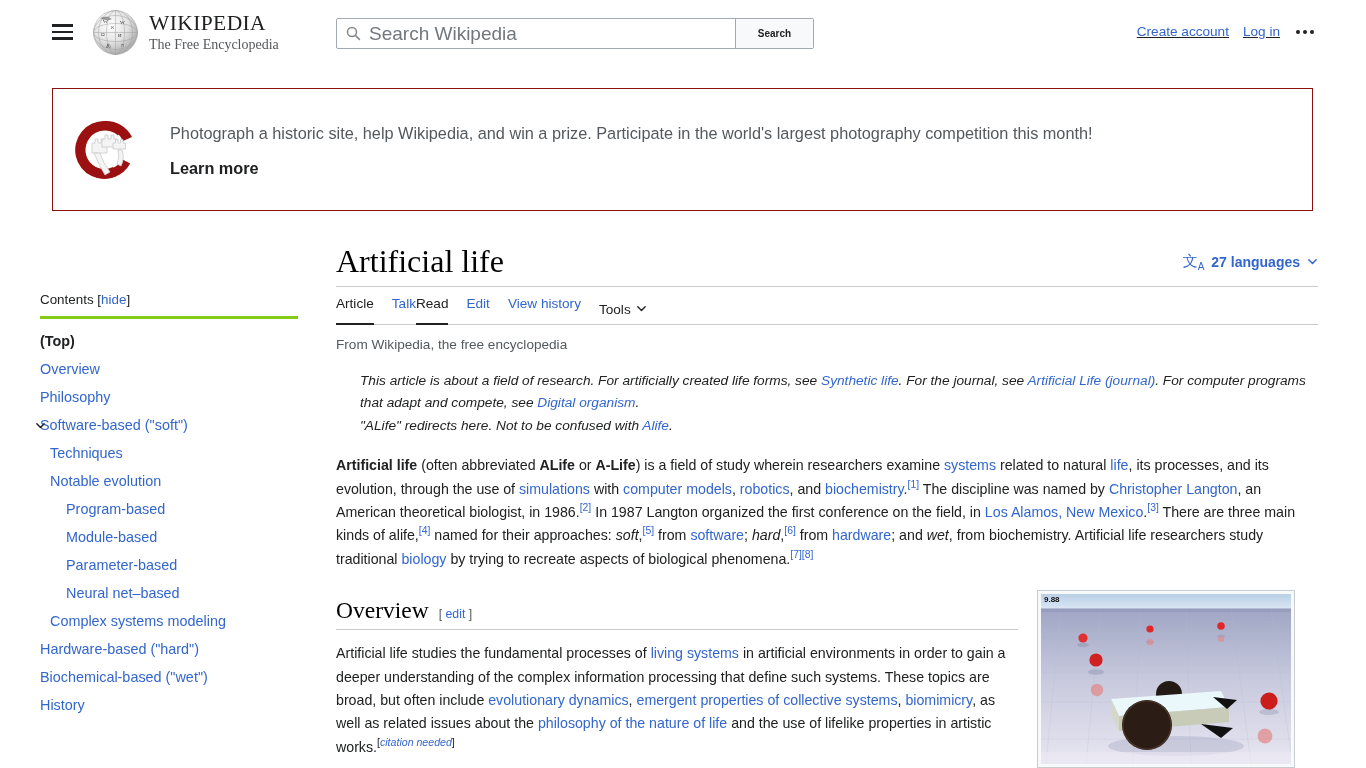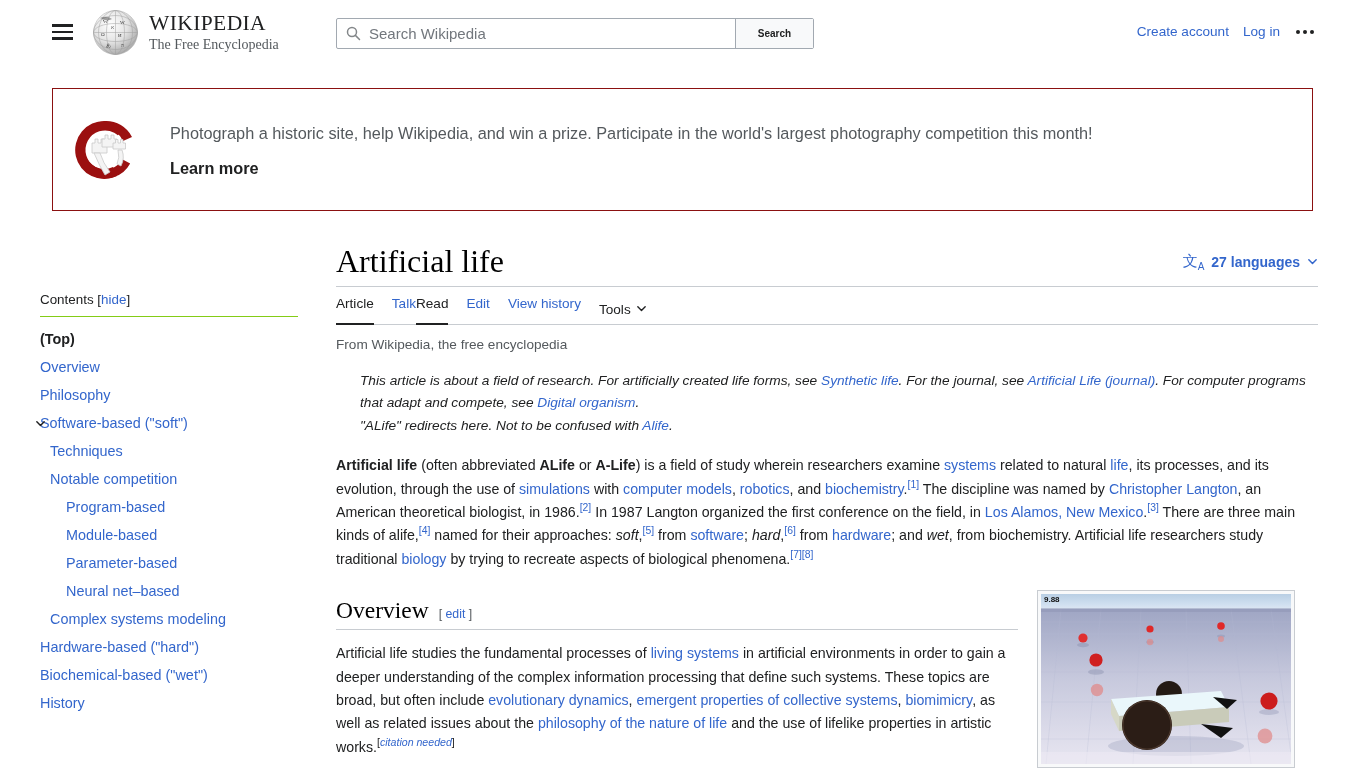--- a/index.html
+++ b/index.html
@@ -41,33 +41,34 @@
 
   .searchwrap {
     position: absolute; left: 336px; top: 18px;
     width: 478px; height: 31px;
     display: flex; border: 1px solid #a2a9b1; border-radius: 2px; background: #fff;
   }
   .searchbox { flex: 1; display: flex; align-items: center; padding: 0 8px 0 9px; position: relative; }
   .sicon { width: 15px; height: 15px; flex: 0 0 15px; margin-right: 8px; opacity: .72; }
   .sinput {
     border: 0; outline: 0; width: 100%; background: transparent;
-    font-family: "Liberation Sans", sans-serif; font-size: 15px; color: #202122;
+    font-family: "Liberation Sans", sans-serif; font-size: 19px; color: #202122;
   }
   .sinput::placeholder { color: #72777d; }
   .searchbtn {
     width: 78px; border-left: 1px solid #a2a9b1; background: #f8f9fa;
     font-size: 10px; font-weight: bold; color: #202122; cursor: pointer;
     display: flex; align-items: center; justify-content: center;
   }
 
   .userlinks {
     position: absolute; right: 50px; top: 24px;
     display: flex; gap: 14px;
     font-size: 13.6px;
+    text-decoration: underline;
   }
   .userlinks a { color: #3366cc; cursor: pointer; }
   .dots { display: flex; gap: 3px; align-items: center; padding: 4px 2px; cursor: pointer; }
   .dots i { width: 4px; height: 4px; border-radius: 50%; background: #202122; display: block; }
 
   
   .banner {
     position: absolute; left: 52px; top: 88px; width: 1261px; height: 123px;
     border: 1.4px solid #8b1111; background: #fff;
     display: flex; align-items: flex-start; padding: 20px 22px 0 19px;
@@ -79,21 +80,21 @@
   }
   .banner-cta {
     display: inline-block; margin-top: 13px;
     font-size: 16.3px; font-weight: bold; color: #202122; cursor: pointer;
   }
 
   
   .toc { position: absolute; left: 40px; top: 292px; width: 260px; }
   .toc-head {
     font-size: 13.4px; color: #202122; padding-bottom: 9px;
-    border-bottom: 1px solid #84cc16; width: 258px;
+    border-bottom: 3px solid #84cc16; width: 258px;
   }
   .toc-head .hide { color: #3366cc; cursor: pointer; }
   .toc-list { margin-top: 8px; }
   .toc-item {
     display: flex; align-items: center; font-size: 14.4px; line-height: 28px;
     color: #3366cc; cursor: pointer; position: relative;
   }
   .toc-item.top { font-weight: bold; color: #202122; }
   .toc-item.lv1 { padding-left: 10px; }
   .toc-item.lv2 { padding-left: 26px; }
@@ -294,21 +295,21 @@
         <svg width="11" height="11" viewBox="0 0 12 12">
           <path d="M2 4.2 L6 8.2 L10 4.2" fill="none" stroke="#202122" stroke-width="1.6" stroke-linecap="round" stroke-linejoin="round"></path>
         </svg>
       </span>
       <span>Software-based ("soft")</span>
     </div>
     <div class="toc-item lv1">
       <span>Techniques</span>
     </div>
     <div class="toc-item lv1">
-      <span>Notable competition</span>
+      <span>Notable evolution</span>
     </div>
     <div class="toc-item lv2">
       <span>Program-based</span>
     </div>
     <div class="toc-item lv2">
       <span>Module-based</span>
     </div>
     <div class="toc-item lv2">
       <span>Parameter-based</span>
     </div>

